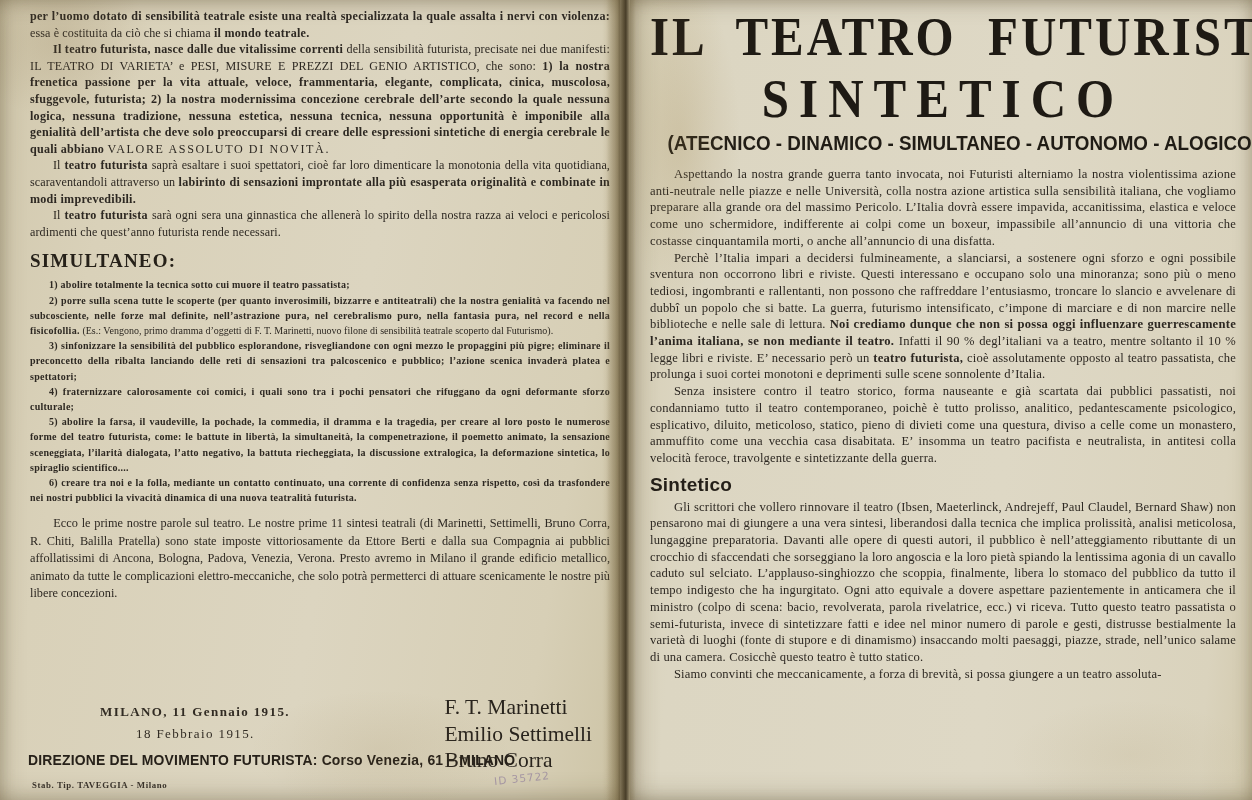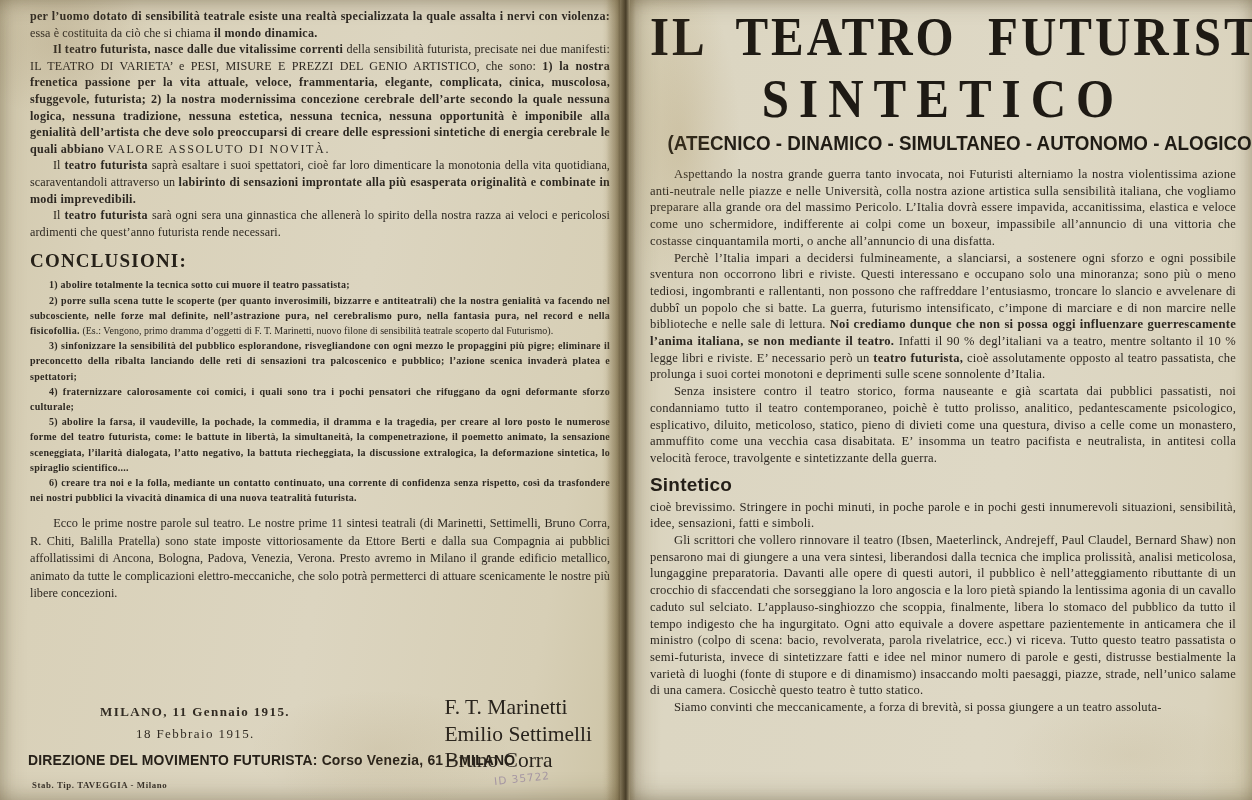--- a/index.html
+++ b/index.html
@@ -75,26 +75,26 @@
   }
 </style>
 </head>
 <body>
 
 <div class="spread">
 
   <div class="page page-left">
     <div class="lp-flow">
       <div class="lp-body">
-        <p class="noindent"><span class="b">per l’uomo dotato di sensibilità teatrale esiste una realtà specializzata la quale assalta i nervi con violenza: </span><span>essa è costituita da ciò che si chiama </span><span class="b">il mondo dinamica.</span></p>
+        <p class="noindent"><span class="b">per l’uomo dotato di sensibilità teatrale esiste una realtà specializzata la quale assalta i nervi con violenza: </span><span>essa è costituita da ciò che si chiama </span><span class="b">il mondo teatrale.</span></p>
         <p><span class="b">Il teatro futurista, nasce dalle due vitalissime correnti </span><span>della sensibilità futurista, precisate nei due manifesti: IL TEATRO DI VARIETA’ e PESI, MISURE E PREZZI DEL GENIO ARTISTICO, che sono: </span><span class="b">1) la nostra frenetica passione per la vita attuale, veloce, frammentaria, elegante, complicata, cinica, muscolosa, sfuggevole, futurista; 2) la nostra modernissima concezione cerebrale dell’arte secondo la quale nessuna logica, nessuna tradizione, nessuna estetica, nessuna tecnica, nessuna opportunità è imponibile alla genialità dell’artista che deve solo preoccuparsi di creare delle espressioni sintetiche di energia cerebrale le quali abbiano </span><span class="bs">VALORE ASSOLUTO DI NOVITÀ.</span></p>
         <p><span>Il </span><span class="b">teatro futurista </span><span>saprà esaltare i suoi spettatori, cioè far loro dimenticare la monotonia della vita quotidiana, scaraventandoli attraverso un </span><span class="b">labirinto di sensazioni improntate alla più esasperata originalità e combinate in modi imprevedibili.</span></p>
         <p><span>Il </span><span class="b">teatro futurista </span><span>sarà ogni sera una ginnastica che allenerà lo spirito della nostra razza ai veloci e pericolosi ardimenti che quest’anno futurista rende necessari.</span></p>
       </div>
-      <h2 class="conclusions-h">CONCLUSIONI:</h2>
+      <h2 class="conclusions-h">SIMULTANEO:</h2>
       <div class="lp-items">
         <p><span class="b">1) abolire totalmente la tecnica sotto cui muore il teatro passatista;</span></p>
         <p><span class="b">2) porre sulla scena tutte le scoperte (per quanto inverosimili, bizzarre e antiteatrali) che la nostra genialità va facendo nel subcosciente, nelle forze mal definite, nell’astrazione pura, nel cerebralismo puro, nella fantasia pura, nel record e nella fisicofollia. </span><span>(Es.: </span><span class="i">Vengono</span><span>, primo dramma d’oggetti di F. T. Marinetti, nuovo filone di sensibilità teatrale scoperto dal Futurismo).</span></p>
         <p><span class="b">3) sinfonizzare la sensibilità del pubblico esplorandone, risvegliandone con ogni mezzo le propaggini più pigre; eliminare il preconcetto della ribalta lanciando delle reti di sensazioni tra palcoscenico e pubblico; l’azione scenica invaderà platea e spettatori;</span></p>
         <p><span class="b">4) fraternizzare calorosamente coi comici, i quali sono tra i pochi pensatori che rifuggano da ogni deformante sforzo culturale;</span></p>
         <p><span class="b">5) abolire la farsa, il vaudeville, la pochade, la commedia, il dramma e la tragedia, per creare al loro posto le numerose forme del teatro futurista, come: le battute in libertà, la simultaneità, la compenetrazione, il poemetto animato, la sensazione sceneggiata, l’ilarità dialogata, l’atto negativo, la battuta riecheggiata, la discussione extralogica, la deformazione sintetica, lo spiraglio scientifico....</span></p>
         <p><span class="b">6) creare tra noi e la folla, mediante un contatto continuato, una corrente di confidenza senza rispetto, così da trasfondere nei nostri pubblici la vivacità dinamica di una nuova teatralità futurista.</span></p>
       </div>
       <p class="lp-closing"><span>Ecco le </span><span class="i">prime</span><span> nostre parole sul teatro. Le nostre prime 11 sintesi teatrali (di Marinetti, Settimelli, Bruno Corra, R. Chiti, Balilla Pratella) sono state imposte vittoriosamente da Ettore Berti e dalla sua Compagnia ai pubblici affollatissimi di Ancona, Bologna, Padova, Venezia, Verona. Presto avremo in Milano il grande edificio metallico, animato da tutte le complicazioni elettro-meccaniche, che solo potrà permetterci di attuare scenicamente le nostre più libere concezioni.</span></p>
     </div>
@@ -127,21 +127,20 @@
         <span class="t1">IL TEATRO FUTURISTA</span>
         <span class="t2">SINTETICO</span>
       </h1>
       <p class="subtitle">(ATECNICO - DINAMICO - SIMULTANEO - AUTONOMO - ALOGICO - IRREALE)</p>
 
       <div class="rp-body">
         <p><span>Aspettando la nostra grande guerra tanto invocata, noi Futuristi alterniamo la nostra violentissima azione anti-neutrale nelle piazze e nelle Università, colla nostra azione artistica sulla sensibilità italiana, che vogliamo preparare alla grande ora del massimo Pericolo. L’Italia dovrà essere impavida, accanitissima, elastica e veloce come uno schermidore, indifferente ai colpi come un boxeur, impassibile all’annuncio di una vittoria che costasse cinquantamila morti, o anche all’annuncio di una disfatta.</span></p>
         <p><span>Perchè l’Italia impari a decidersi fulmineamente, a slanciarsi, a sostenere ogni sforzo e ogni possibile sventura non occorrono libri e riviste. Questi interessano e occupano solo una minoranza; sono più o meno tediosi, ingombranti e rallentanti, non possono che raffreddare l’entusiasmo, troncare lo slancio e avvelenare di dubbî un popolo che si batte. La guerra, futurismo intensificato, c’impone di marciare e di non marcire nelle biblioteche e nelle sale di lettura. </span><span class="b">Noi crediamo dunque che non si possa oggi influenzare guerrescamente l’anima italiana, se non mediante il teatro. </span><span>Infatti il 90 % degl’italiani va a teatro, mentre soltanto il 10 % legge libri e riviste. E’ necessario però un </span><span class="b">teatro futurista, </span><span>cioè assolutamente opposto al teatro passatista, che prolunga i suoi cortei monotoni e deprimenti sulle scene sonnolente d’Italia.</span></p>
         <p><span>Senza insistere contro il teatro storico, forma nauseante e già scartata dai pubblici passatisti, noi condanniamo tutto il teatro contemporaneo, poichè è tutto prolisso, analitico, pedantescamente psicologico, esplicativo, diluito, meticoloso, statico, pieno di divieti come una questura, diviso a celle come un monastero, ammuffito come una vecchia casa disabitata. E’ insomma un teatro pacifista e neutralista, in antitesi colla velocità feroce, travolgente e sintetizzante della guerra.</span></p>
         <h3 class="sintetico-h">Sintetico</h3>
-        <p class="noindent"><span>cioè brevissimo. Stringere in pochi minuti, in poche parole e in pochi gesti innumerevoli situazioni, sensibilità, idee, sensazioni, fatti e simboli.</span></p>
         <p><span>Gli scrittori che vollero rinnovare il teatro (Ibsen, Maeterlinck, Andrejeff, Paul Claudel, Bernard Shaw) non pensarono mai di giungere a una vera sintesi, liberandosi dalla tecnica che implica prolissità, analisi meticolosa, lungaggine preparatoria. Davanti alle opere di questi autori, il pubblico è nell’atteggiamento ributtante di un crocchio di sfaccendati che sorseggiano la loro angoscia e la loro pietà spiando la lentissima agonia di un cavallo caduto sul selciato. L’applauso-singhiozzo che scoppia, finalmente, libera lo stomaco del pubblico da tutto il tempo indigesto che ha ingurgitato. Ogni atto equivale a dovere aspettare pazientemente in anticamera che il ministro (colpo di scena: bacio, revolverata, parola rivelatrice, ecc.) vi riceva. Tutto questo teatro passatista o semi-futurista, invece di sintetizzare fatti e idee nel minor numero di parole e gesti, distrusse bestialmente la varietà di luoghi (fonte di stupore e di dinamismo) insaccando molti paesaggi, piazze, strade, nell’unico salame di una camera. Cosicchè questo teatro è tutto statico.</span></p>
         <p><span>Siamo convinti che meccanicamente, a forza di brevità, si possa giungere a un teatro assoluta-</span></p>
       </div>
     </div>
 
     <div class="stain" style="left:-10px;top:-20px;width:120px;height:320px;background:radial-gradient(closest-side,rgba(150,120,60,.18),rgba(150,120,60,0));"></div>
     <div class="stain" style="left:380px;top:700px;width:240px;height:110px;background:radial-gradient(closest-side,rgba(140,115,60,.08),rgba(140,115,60,0));"></div>
   </div>
 
 </div>

